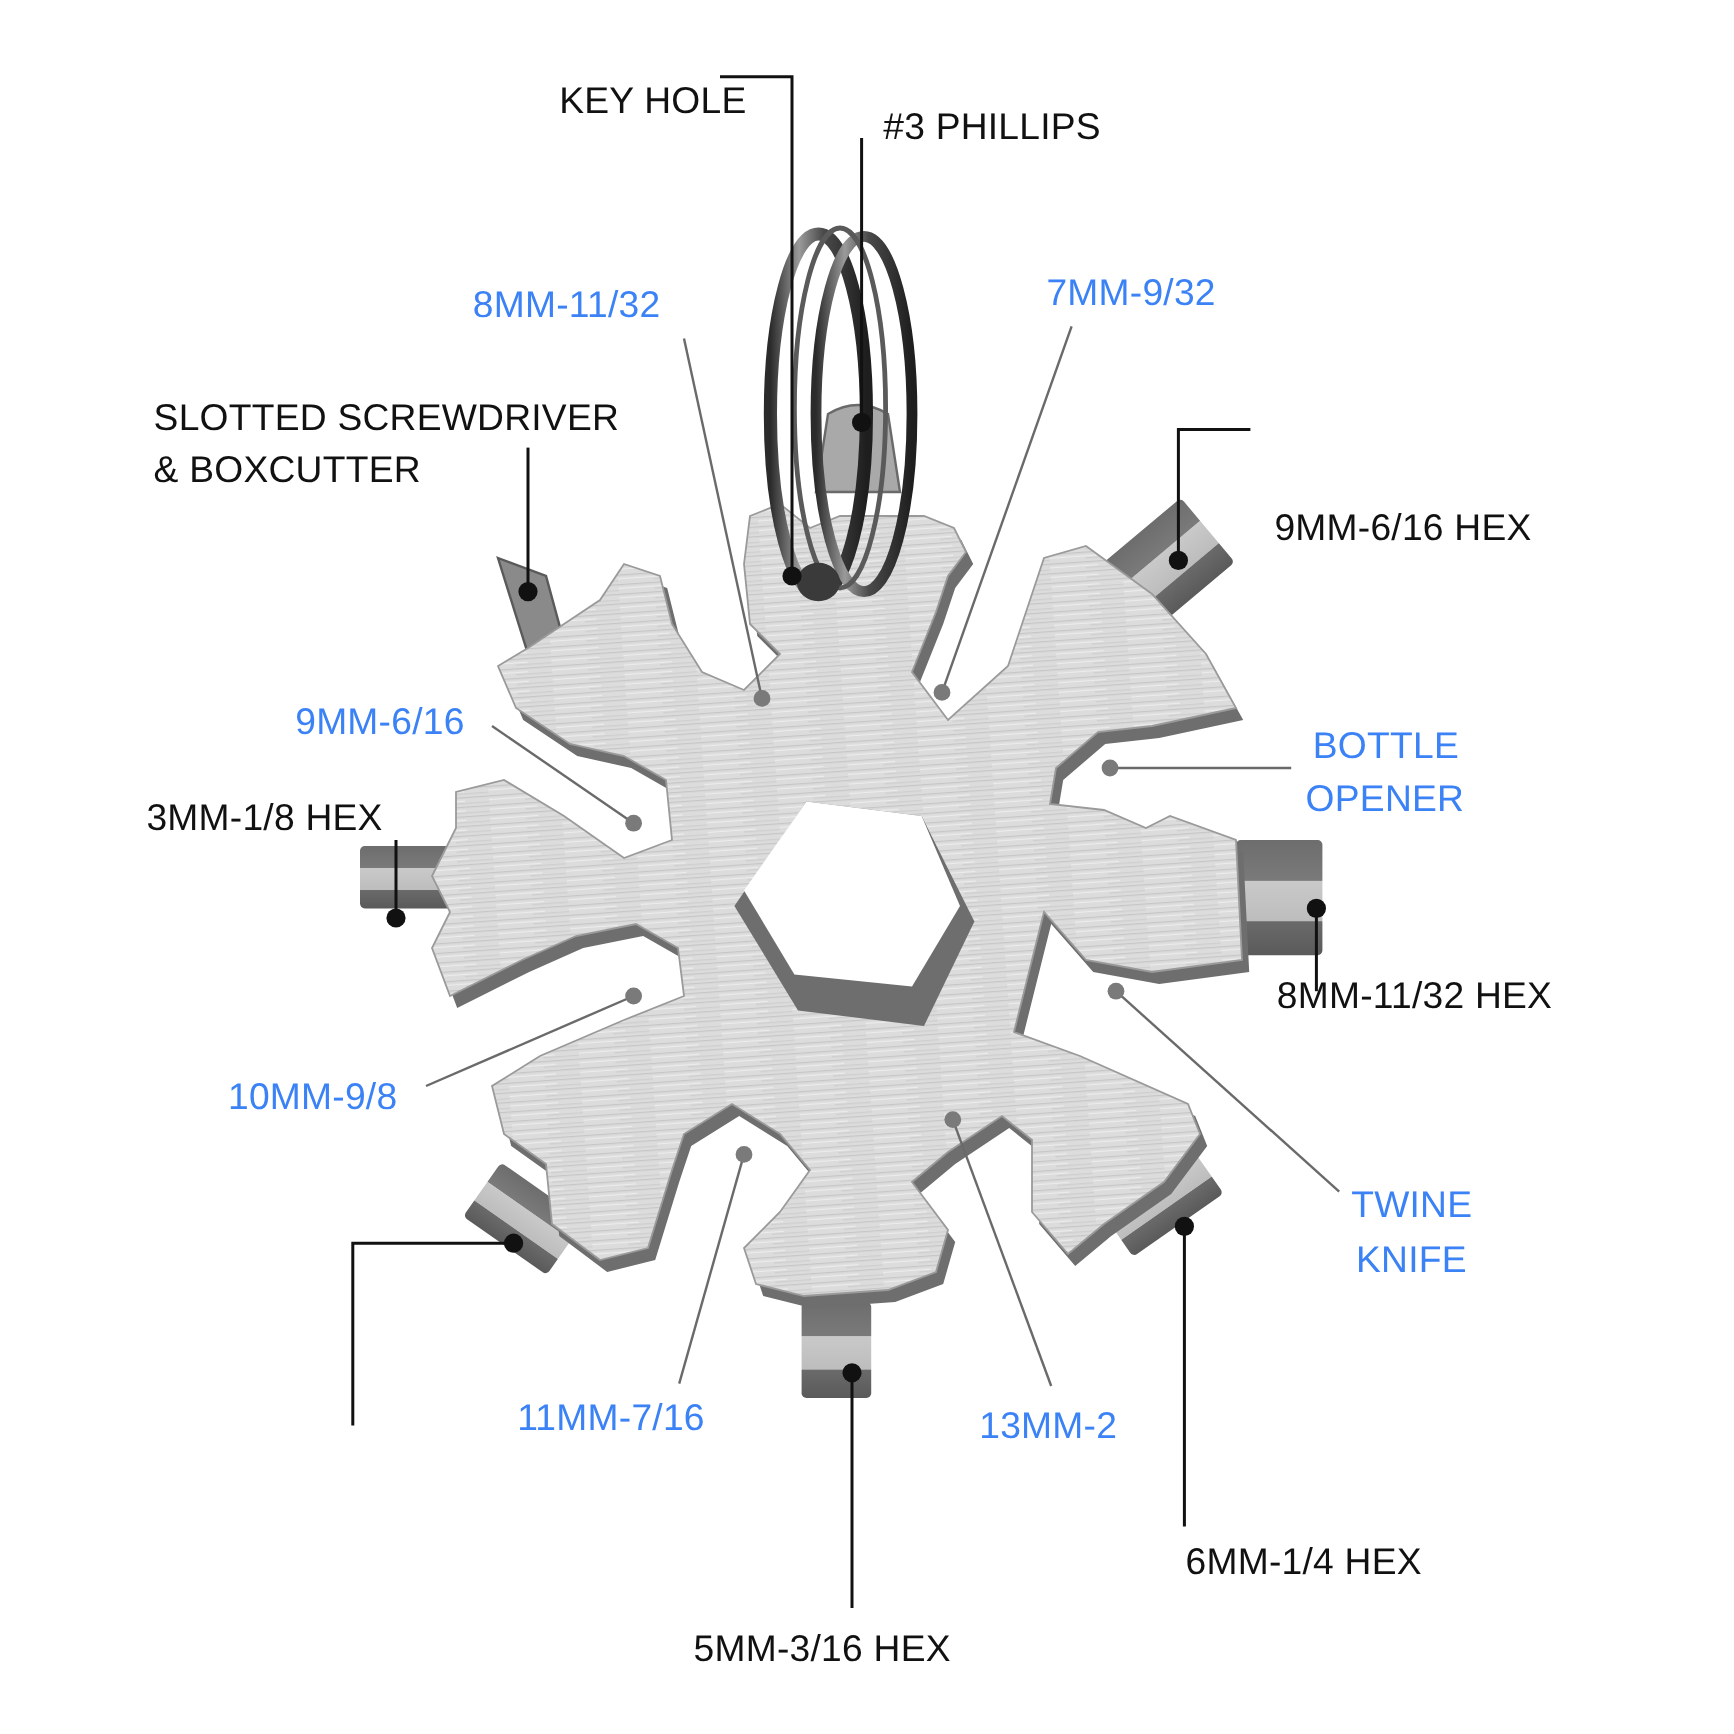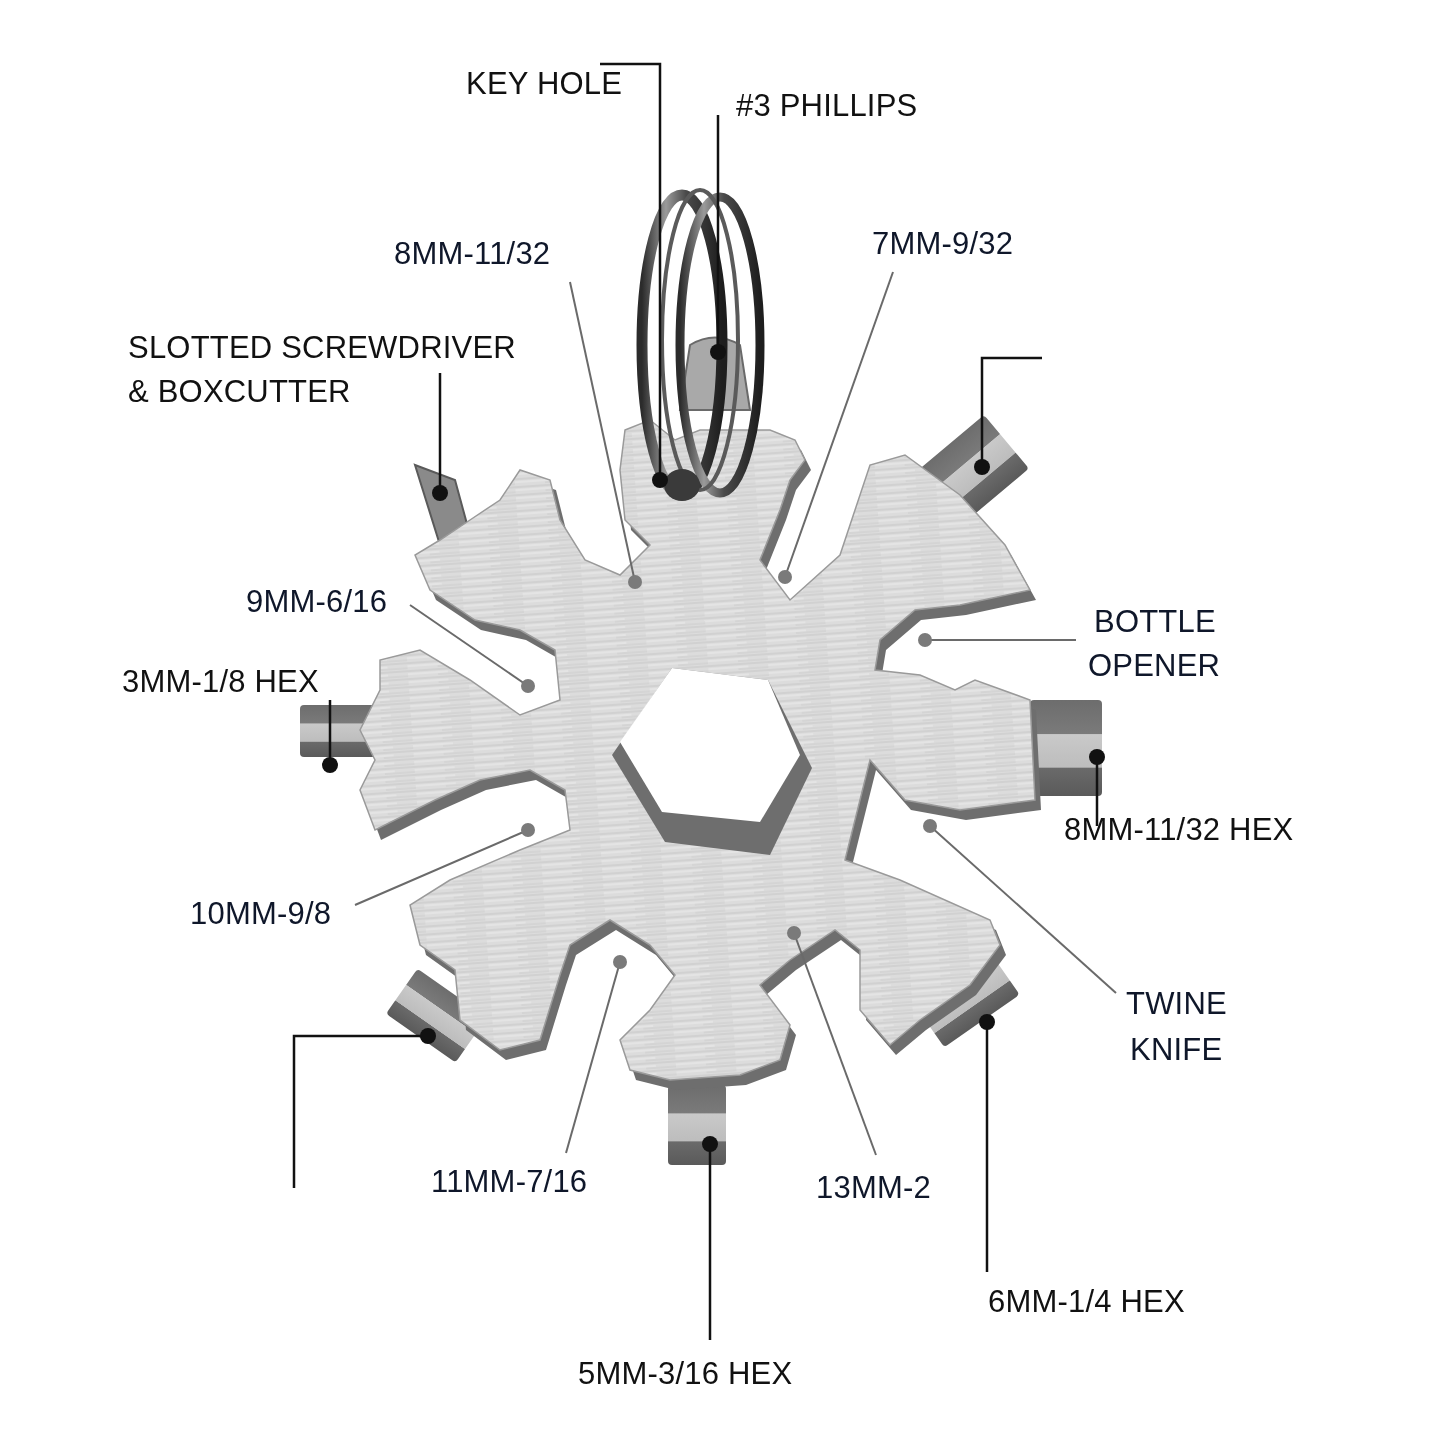--- a/index.html
+++ b/index.html
@@ -1,21 +1,21 @@
 <!DOCTYPE html>
 <html><head>
 <meta charset="utf-8">
 <style>
   html, body { margin: 0; padding: 0; background: #ffffff; }
   body { width: 1445px; height: 1445px; position: relative; overflow: hidden;
          font-family: "Liberation Sans", "DejaVu Sans", sans-serif; }
   #stage { position: absolute; left: 0; top: 0; width: 1445px; height: 1445px; }
   .lbl { position: absolute; white-space: nowrap; font-size: 31px; line-height: 44px; letter-spacing: 0.2px; }
   .lbl.dark { color: #111111; }
-  .lbl.grey { color: #0f172a; }
+  .lbl.grey { color: #3b82f6; }
 </style>
 </head>
 <body>
 
 <div id="stage">
 
   <svg width="1445" height="1445" viewBox="0 0 1445 1445" style="position:absolute;left:0;top:0;">
     <defs>
       <pattern id="brushed" width="60" height="8" patternUnits="userSpaceOnUse" patternTransform="rotate(-4)">
         <rect width="60" height="8" fill="#dcdcdc"></rect>
@@ -141,20 +141,21 @@
       <circle cx="794" cy="933" r="7"></circle>
     </g>
   </svg>
 
   <div class="lbl dark" style="left:426px;top:62px;margin-left:40px;">KEY HOLE</div>
   <div class="lbl dark" style="left:736px;top:84px;">#3 PHILLIPS</div>
   <div class="lbl grey" style="left:394px;top:232px;">8MM-11/32</div>
   <div class="lbl grey" style="left:872px;top:222px;">7MM-9/32</div>
   <div class="lbl dark" style="left:128px;top:370px;">&amp; BOXCUTTER</div>
   <div class="lbl dark" style="left:128px;top:326px;">SLOTTED SCREWDRIVER</div>
+  <div class="lbl dark" style="left:1062px;top:418px;">9MM-6/16 HEX</div>
   <div class="lbl grey" style="left:246px;top:580px;">9MM-6/16</div>
   <div class="lbl grey" style="left:1094px;top:600px;">BOTTLE</div>
   <div class="lbl grey" style="left:1088px;top:644px;">OPENER</div>
   <div class="lbl dark" style="left:122px;top:660px;">3MM-1/8 HEX</div>
   <div class="lbl dark" style="left:1064px;top:808px;">8MM-11/32 HEX</div>
   <div class="lbl grey" style="left:190px;top:892px;">10MM-9/8</div>
   <div class="lbl grey" style="left:1126px;top:982px;">TWINE</div>
   <div class="lbl grey" style="left:1130px;top:1028px;">KNIFE</div>
   <div class="lbl grey" style="left:431px;top:1160px;">11MM-7/16</div>
   <div class="lbl grey" style="left:816px;top:1166px;">13MM-2</div>

